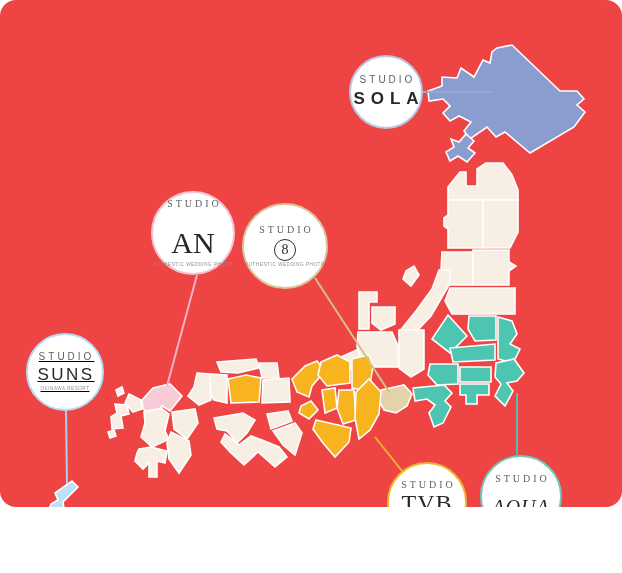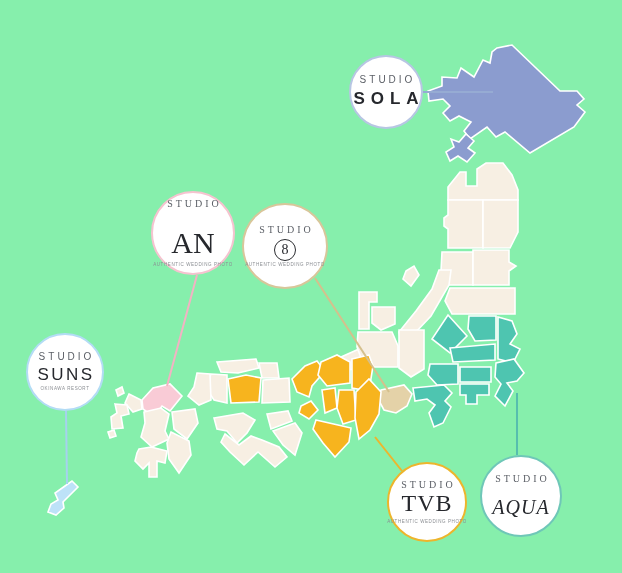--- a/index.html
+++ b/index.html
@@ -1,17 +1,17 @@
 <!DOCTYPE html>
 <html><head>
 <meta charset="utf-8">
 <style>
   html,body{margin:0;padding:0;background:#fff;}
-  #stage{position:relative;width:622px;height:573px;background:#86efac;overflow:hidden;
-         font-family:"Liberation Sans",sans-serif;}
+  #stage{position:relative;width:622px;height:507px;background:#ef4444;overflow:hidden;
+         font-family:"Liberation Sans",sans-serif;border-radius:16px;}
   #map-svg{position:absolute;left:0;top:0;}
   #map-svg polygon{stroke:#ffffff;stroke-width:1.6;stroke-linejoin:miter;}
   #map-svg line{fill:none;stroke-width:2;}
 
   .badge{position:absolute;background:#fff;border:2px solid #ccc;border-radius:50%;
          display:flex;flex-direction:column;align-items:center;justify-content:center;
          text-align:center;box-sizing:border-box;}
   .b-top{font-size:10px;letter-spacing:3px;color:#5b5f66;text-indent:3px;line-height:1;}
   .b-name{color:#26282d;line-height:1.15;}
   .b-tag{font-size:4.5px;letter-spacing:0.6px;color:#8a8d92;line-height:1;margin-top:2px;
@@ -126,21 +126,21 @@
     <span class="b-name">AN</span>
     <span class="b-tag">AUTHENTIC WEDDING PHOTO</span>
   </div>
 
   <div class="badge badge--eight" style="border-color: rgb(216, 198, 154);">
     <span class="b-top">STUDIO</span>
     <span class="b-name">8</span>
     <span class="b-tag">AUTHENTIC WEDDING PHOTO</span>
   </div>
 
-  <div class="badge badge--suns" style="border-color: rgb(179, 220, 245);">
+  <div class="badge badge--suns" style="border-color: rgb(179, 220, 245); text-decoration: underline;">
     <span class="b-top">STUDIO</span>
     <span class="b-name">SUNS</span>
     <span class="b-tag">OKINAWA RESORT</span>
   </div>
 
   <div class="badge badge--tvb" style="border-color: rgb(237, 181, 44);">
     <span class="b-top">STUDIO</span>
     <span class="b-name">TVB</span>
     <span class="b-tag">AUTHENTIC WEDDING PHOTO</span>
   </div>

